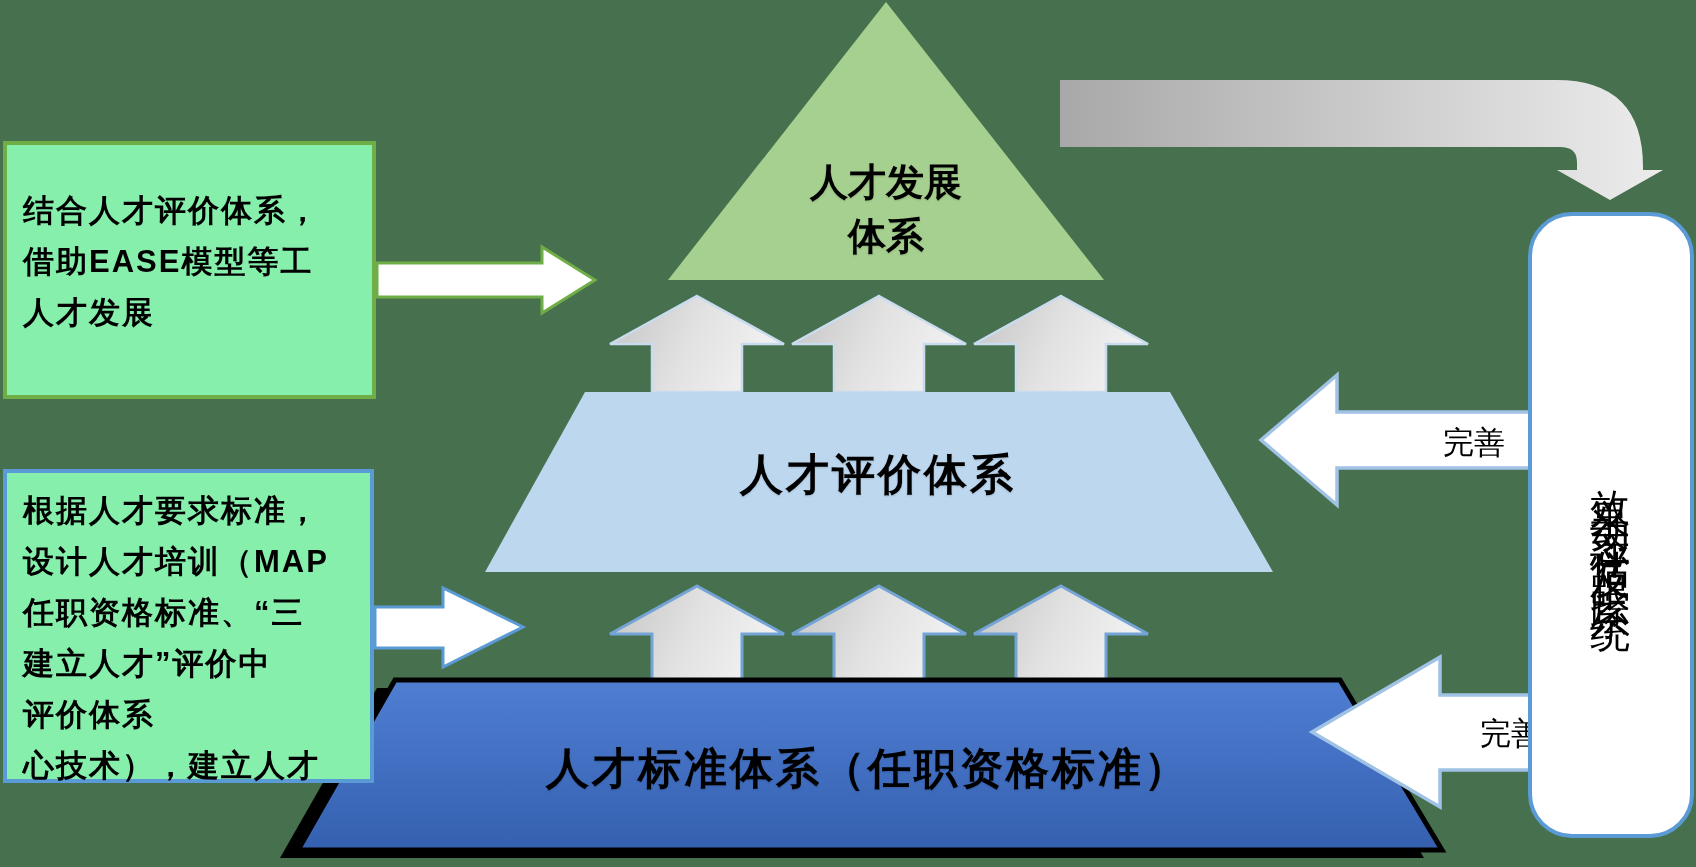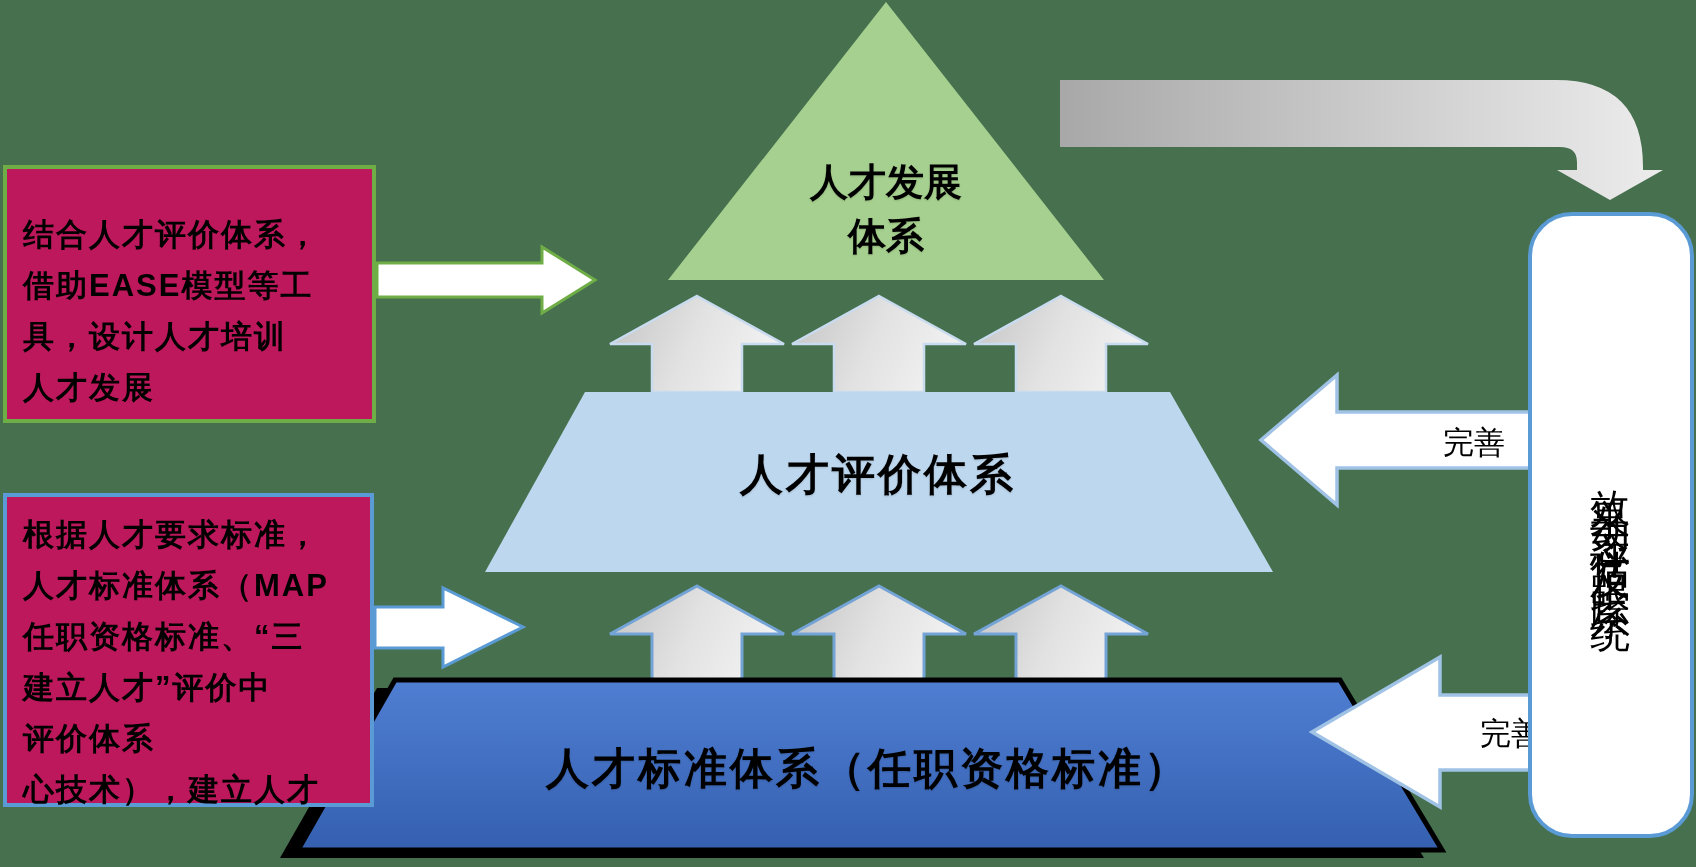--- a/index.html
+++ b/index.html
@@ -10,28 +10,27 @@
   #stage{
     position:relative;
     width:1696px;height:867px;
     background:#46704E;
     overflow:hidden;
   }
   .abs{position:absolute;}
   svg{display:block;}
 
   .callout{
-    background:#be185d;
+    background:#86efac;
     box-sizing:border-box;
     color:#000;
     font-weight:bold;
     font-size:31px;
     letter-spacing:2px;
     line-height:51px;
-    margin-top:24px;
   }
   .callout .line{white-space:nowrap;}
   #callout-dev{
     left:3px;top:141px;width:373px;height:258px;
     border:4px solid #6FAD47;
     padding:40px 0 0 16px;
   }
   #callout-eval{
     left:3px;top:469px;width:371px;height:314px;
     border:4px solid #5B9BD5;
@@ -128,27 +127,26 @@
     <path fill="#ffffff" stroke="#5B9BD5" stroke-width="3" d="M 375 607 H 443 V 588 L 523 627 L 443 667 V 648 H 375 Z"></path>
 
     <path fill="#ffffff" stroke="#9FC2E5" stroke-width="3.5" d="M 1530 412 H 1337 V 375 L 1261 440 L 1337 505 V 468 H 1530 Z"></path>
 
     <path fill="#ffffff" stroke="#9FC2E5" stroke-width="3.5" d="M 1530 695 H 1440 V 657 L 1312 732 L 1440 807 V 770 H 1530 Z"></path>
   </svg>
 
   <div class="abs callout" id="callout-dev">
     <div class="line">结合人才评价体系，</div>
     <div class="line">借助EASE模型等工</div>
-    <div class="line">具，设计人才培训</div>
     <div class="line">人才发展</div>
   </div>
 
   <div class="abs callout" id="callout-eval">
     <div class="line">根据人才要求标准，</div>
-    <div class="line">人才标准体系（MAP</div>
+    <div class="line">设计人才培训（MAP</div>
     <div class="line">任职资格标准、“三</div>
     <div class="line">建立人才”评价中</div>
     <div class="line">评价体系</div>
     <div class="line">心技术），建立人才</div>
   </div>
 
   <div class="abs pyr-label" id="label-top">
     <div>人才发展</div>
     <div>体系</div>
   </div>

